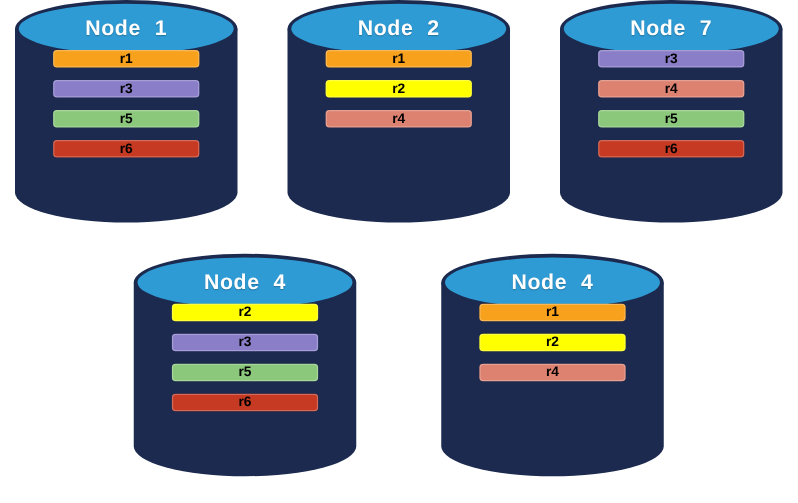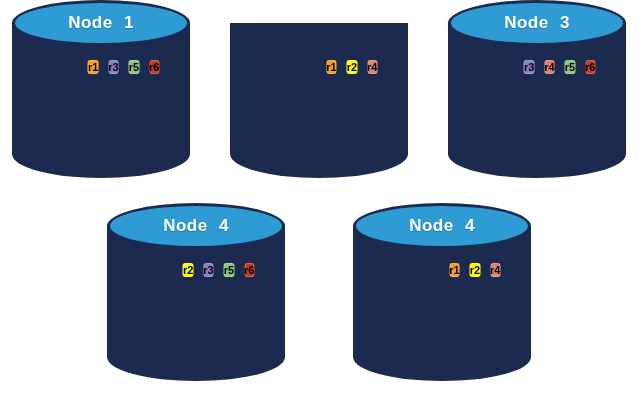--- a/index.html
+++ b/index.html
@@ -56,24 +56,24 @@
     font-weight: bold;
     letter-spacing: 0.5px;
     word-spacing: 6px;
     text-shadow: 0 1px 1px rgba(0,0,0,0.25);
     white-space: nowrap;
   }
   .bars {
     position: absolute;
     left: 50%;
     transform: translateX(-50%);
-    top: 60px;
+    top: 40px;
     width: 117px;
     display: flex;
-    flex-direction: row;
+    flex-direction: column;
     gap: 10px;
     z-index: 3;
     justify-content: flex-end;
   }
   .bar {
     height: 14px;
     border-radius: 3px;
     display: flex;
     align-items: center;
     justify-content: center;
@@ -110,39 +110,42 @@
   </div>
 
   <div class="bar" style="background: rgb(198, 58, 35);">
     <span class="bar-label" style="color: rgb(0, 0, 0);">r6</span>
   </div>
 </div>
   </div>
 
   <div class="cylinder">
     <div class="cyl-body"></div>
+    <div class="cyl-top">
+      <span class="node-title">Node 2</span>
+    </div>
     <div class="bars">
   <div class="bar" style="background: rgb(247, 161, 29);">
     <span class="bar-label" style="color: rgb(0, 0, 0);">r1</span>
   </div>
 
   <div class="bar" style="background: rgb(255, 255, 0);">
     <span class="bar-label" style="color: rgb(0, 0, 0);">r2</span>
   </div>
 
   <div class="bar" style="background: rgb(221, 130, 112);">
     <span class="bar-label" style="color: rgb(0, 0, 0);">r4</span>
   </div>
 </div>
   </div>
 
   <div class="cylinder">
     <div class="cyl-body"></div>
     <div class="cyl-top">
-      <span class="node-title">Node 3</span>
+      <span class="node-title">Node 7</span>
     </div>
     <div class="bars">
   <div class="bar" style="background: rgb(139, 126, 200);">
     <span class="bar-label" style="color: rgb(0, 0, 0);">r3</span>
   </div>
 
   <div class="bar" style="background: rgb(221, 130, 112);">
     <span class="bar-label" style="color: rgb(0, 0, 0);">r4</span>
   </div>
 

